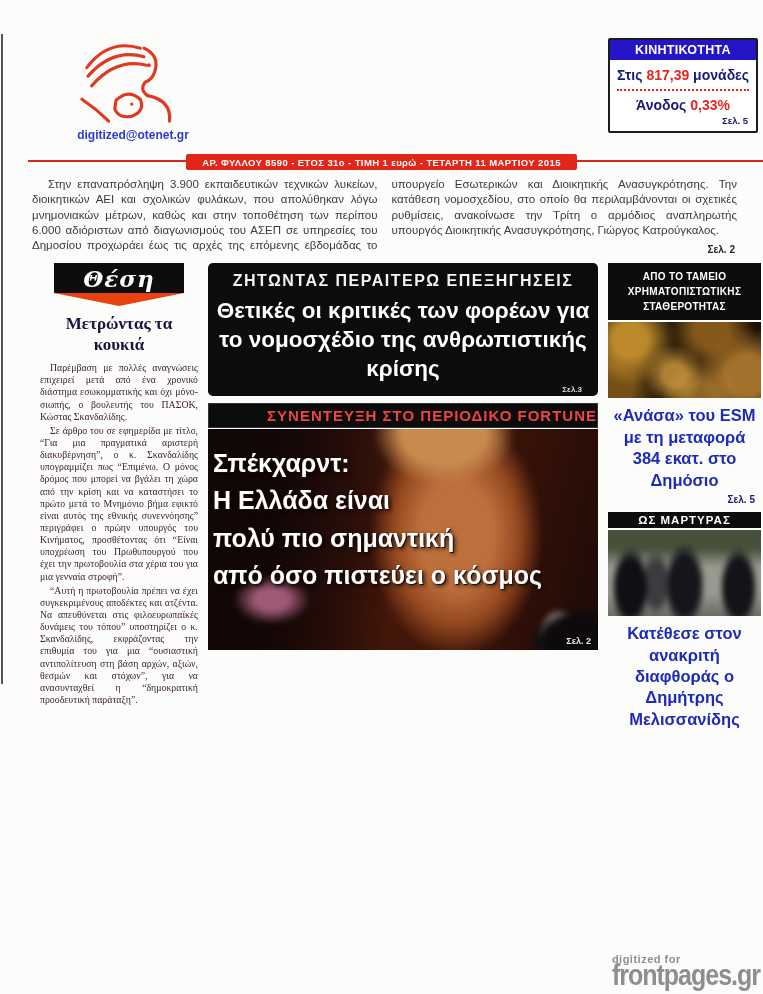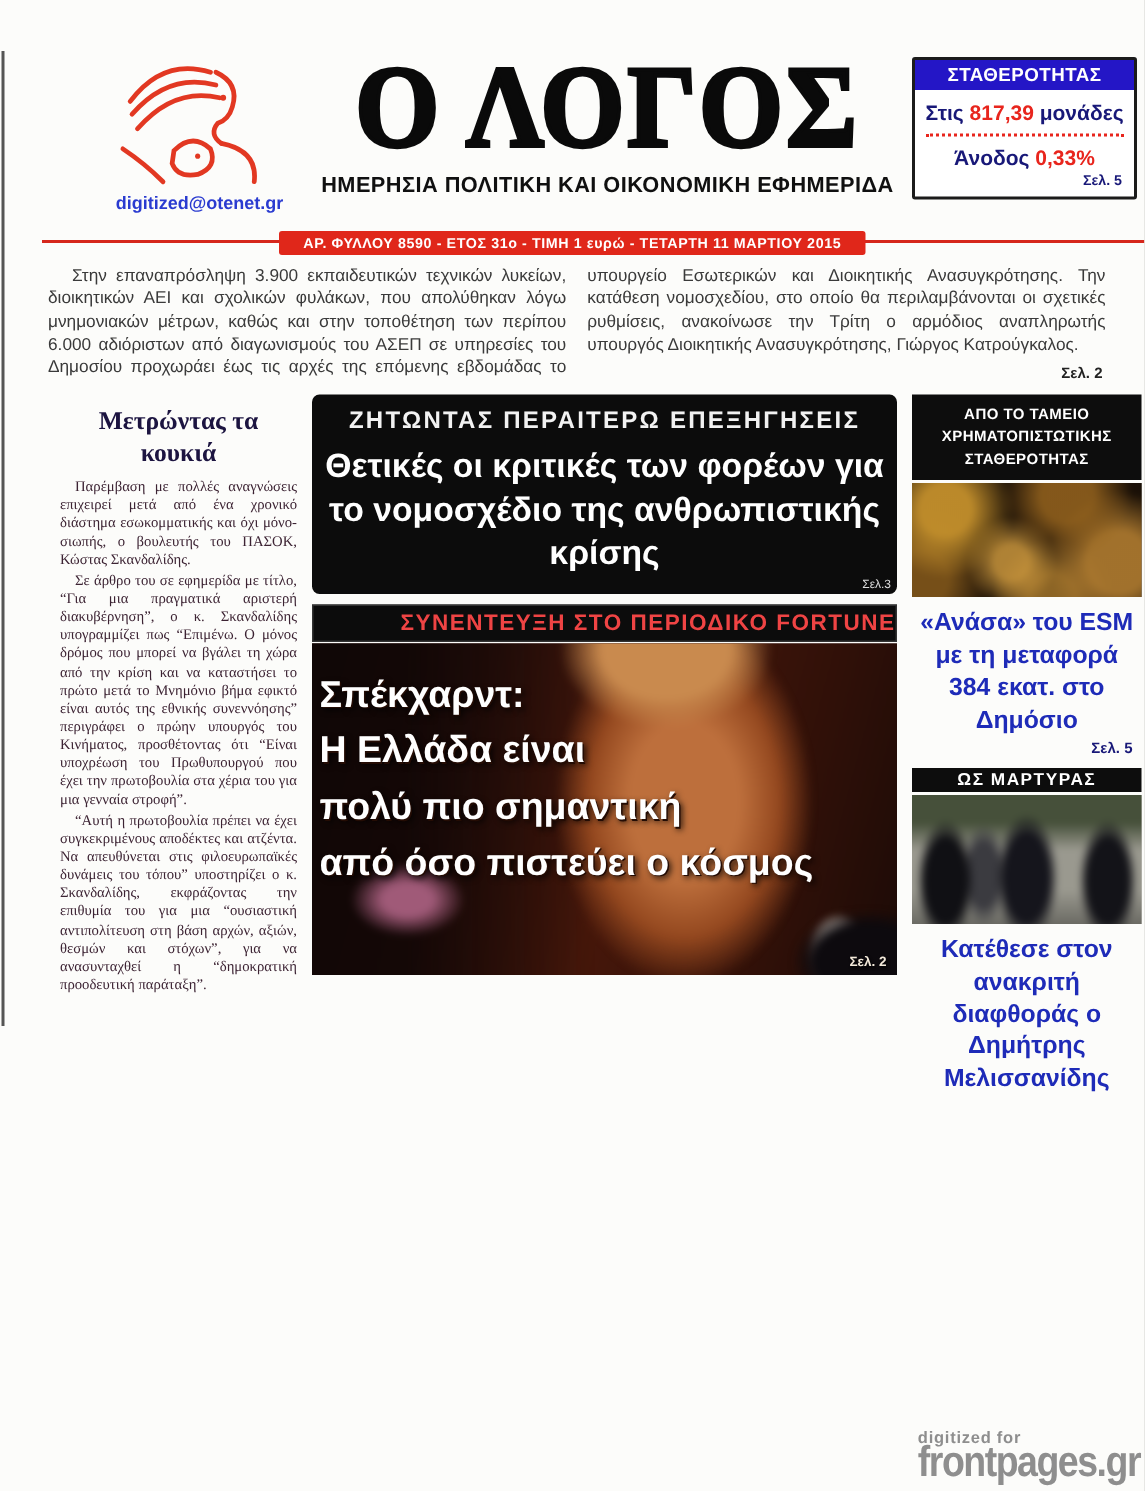--- a/index.html
+++ b/index.html
@@ -78,21 +78,21 @@
   .opinion-title{font-family:"Liberation Serif",serif;font-weight:bold;font-size:17px;line-height:1.2;
                  text-align:center;color:#1c1440;margin:8px 0 7px;}
   .opinion-body p{font-family:"Liberation Serif",serif;font-size:9.8px;line-height:1.24;text-align:justify;
                   color:#3c2333;margin:0 0 2px;text-indent:10px;}
 
   
   .mid-black-box{position:relative;background:#0c0c0c;border-radius:5px;text-align:center;
                  padding:9px 8px 12px;}
   .mid-kicker{color:#f2f2f2;font-weight:bold;font-size:16px;letter-spacing:1.5px;margin-bottom:7px;}
   .mid-headline{color:#fff;font-weight:bold;font-size:22.5px;line-height:1.28;}
-  .mid-page{position:absolute;right:4px;bottom:2px;color:#ddd;font-size:8px;font-weight:normal;text-align:center;}
+  .mid-page{position:absolute;right:16px;bottom:2px;color:#ddd;font-size:8px;font-weight:bold;text-align:center;}
   .fortune-bar{background:#0c0c0c;color:#ef4444;font-weight:bold;font-size:15px;letter-spacing:1px;
                text-align:right;padding:3px 0;margin-top:7px;border:1px solid #333;}
   .fortune-photo{position:relative;height:221px;margin-top:1px;overflow:hidden;background:#2a0f0a;}
   .fp-bg,.fp-face{position:absolute;inset:-10px;filter:blur(2.5px);}
   .fp-bg{background:linear-gradient(105deg,#170b08 0%,#2a0f0a 28%,#46170a 52%,#301008 78%,#1a0a06 100%);}
   .fp-face{background:
       radial-gradient(ellipse 95px 70px at 60% 6%,#c98a4e 0 45%,rgba(201,138,78,0) 75%),
       radial-gradient(ellipse 105px 150px at 63% 48%,#bd6f3c 0 35%,#94481f 60%,rgba(110,45,15,0) 82%),
       radial-gradient(ellipse 60px 40px at 93% 92%,#0d0a0e 0 60%,rgba(13,10,14,0) 85%),
       radial-gradient(ellipse 26px 34px at 88% 90%,#e8e2da 0 50%,rgba(232,226,218,0) 80%),
@@ -153,27 +153,23 @@
           <path d="M36 53 Q46 43 56 52 Q60 62 49 66 Q38 68 35 60 Z"></path>
           <path d="M62 49 Q82 53 80 70"></path>
           <path d="M8 52 Q20 60 30 70"></path>
           <circle cx="63" cy="24" r="1.6" fill="#e23822" stroke="none"></circle>
           <circle cx="49" cy="56" r="1.4" fill="#e23822" stroke="none"></circle>
         </svg>
       </span>
       <div class="email">digitized@otenet.gr</div>
     </div>
 
-    <div class="title-block">
-      <div class="paper-title">Ο ΛΟΓΟΣ</div>
-      <div class="paper-subtitle">ΗΜΕΡΗΣΙΑ ΠΟΛΙΤΙΚΗ ΚΑΙ ΟΙΚΟΝΟΜΙΚΗ ΕΦΗΜΕΡΙΔΑ</div>
-    </div>
 
     <div class="stock-box">
-      <div class="stock-header">ΣΤΑΘΕΡΟΤΗΤΑΣ</div>
+      <div class="stock-header">ΚΙΝΗΤΙΚΟΤΗΤΑ</div>
       <div class="stock-body">
         <div class="stock-line"><span>Στις </span><span class="stock-val">817,39</span><span> μονάδες</span></div>
         <div class="stock-dots"></div>
         <div class="stock-line"><span>Άνοδος </span><span class="stock-val">0,33%</span></div>
         <div class="stock-page">Σελ. 5</div>
       </div>
     </div>
   </div>
 
   <div class="issue-bar">
@@ -182,20 +178,26 @@
 
 
   <div class="intro">
     <div class="intro-text">Στην επαναπρόσληψη 3.900 εκπαιδευτικών τεχνικών λυκείων, διοικητικών ΑΕΙ και σχολικών φυλάκων, που απολύθηκαν λόγω μνημονιακών μέτρων, καθώς και στην τοποθέτηση των περίπου 6.000 αδιόριστων από διαγωνισμούς του ΑΣΕΠ σε υπηρεσίες του Δημοσίου προχωράει έως τις αρχές της επόμενης εβδομάδας το υπουργείο Εσωτερικών και Διοικητικής Ανασυγκρότησης. Την κατάθεση νομοσχεδίου, στο οποίο θα περιλαμβάνονται οι σχετικές ρυθμίσεις, ανακοίνωσε την Τρίτη ο αρμόδιος αναπληρωτής υπουργός Διοικητικής Ανασυγκρότησης, Γιώργος Κατρούγκαλος.</div>
     <div class="intro-page">Σελ. 2</div>
   </div>
 
   <div class="lower">
 
     <div class="opinion-col">
+      <div class="thesi-banner">
+        <div class="thesi-box">
+          <span class="thesi-script">Θέση</span>
+        </div>
+        <div class="thesi-arrow"></div>
+      </div>
       <div class="opinion-title">Μετρώντας τα κουκιά</div>
       <div class="opinion-body">
         <p>Παρέμβαση με πολλές αναγνώσεις επιχειρεί μετά από ένα χρονικό διάστημα εσωκομματικής και όχι μόνο- σιωπής, ο βουλευτής του ΠΑΣΟΚ, Κώστας Σκανδαλίδης.</p>
         <p>Σε άρθρο του σε εφημερίδα με τίτλο, “Για μια πραγματικά αριστερή διακυβέρνηση”, ο κ. Σκανδαλίδης υπογραμμίζει πως “Επιμένω. Ο μόνος δρόμος που μπορεί να βγάλει τη χώρα από την κρίση και να καταστήσει το πρώτο μετά το Μνημόνιο βήμα εφικτό είναι αυτός της εθνικής συνεννόησης” περιγράφει ο πρώην υπουργός του Κινήματος, προσθέτοντας ότι “Είναι υποχρέωση του Πρωθυπουργού που έχει την πρωτοβουλία στα χέρια του για μια γενναία στροφή”.</p>
         <p>“Αυτή η πρωτοβουλία πρέπει να έχει συγκεκριμένους αποδέκτες και ατζέντα. Να απευθύνεται στις φιλοευρωπαϊκές δυνάμεις του τόπου” υποστηρίζει ο κ. Σκανδαλίδης, εκφράζοντας την επιθυμία του για μια “ουσιαστική αντιπολίτευση στη βάση αρχών, αξιών, θεσμών και στόχων”, για να ανασυνταχθεί η “δημοκρατική προοδευτική παράταξη”.</p>
 
       </div>
 
     </div>
 

